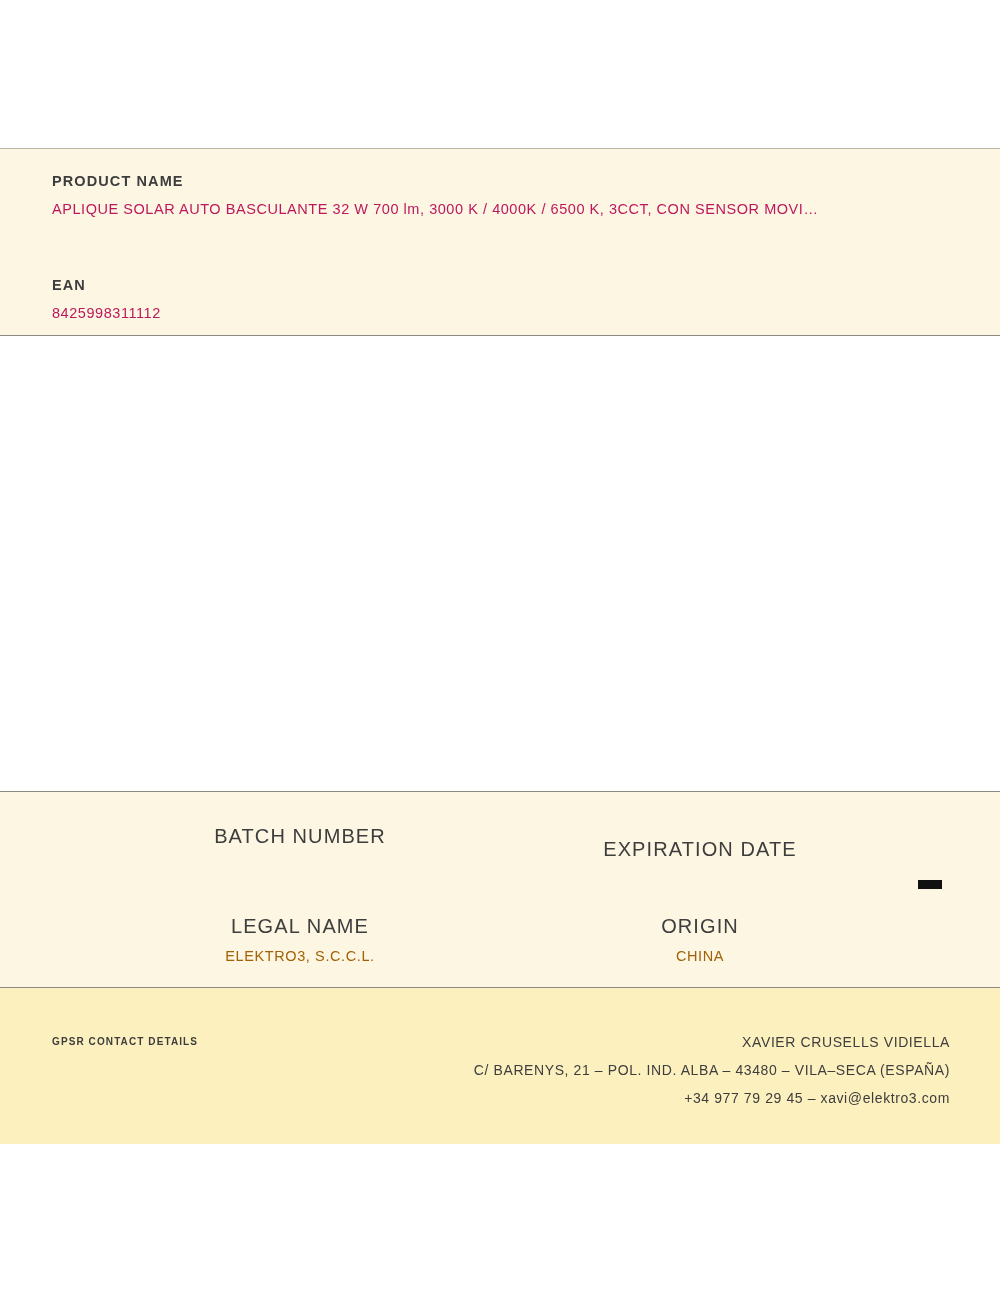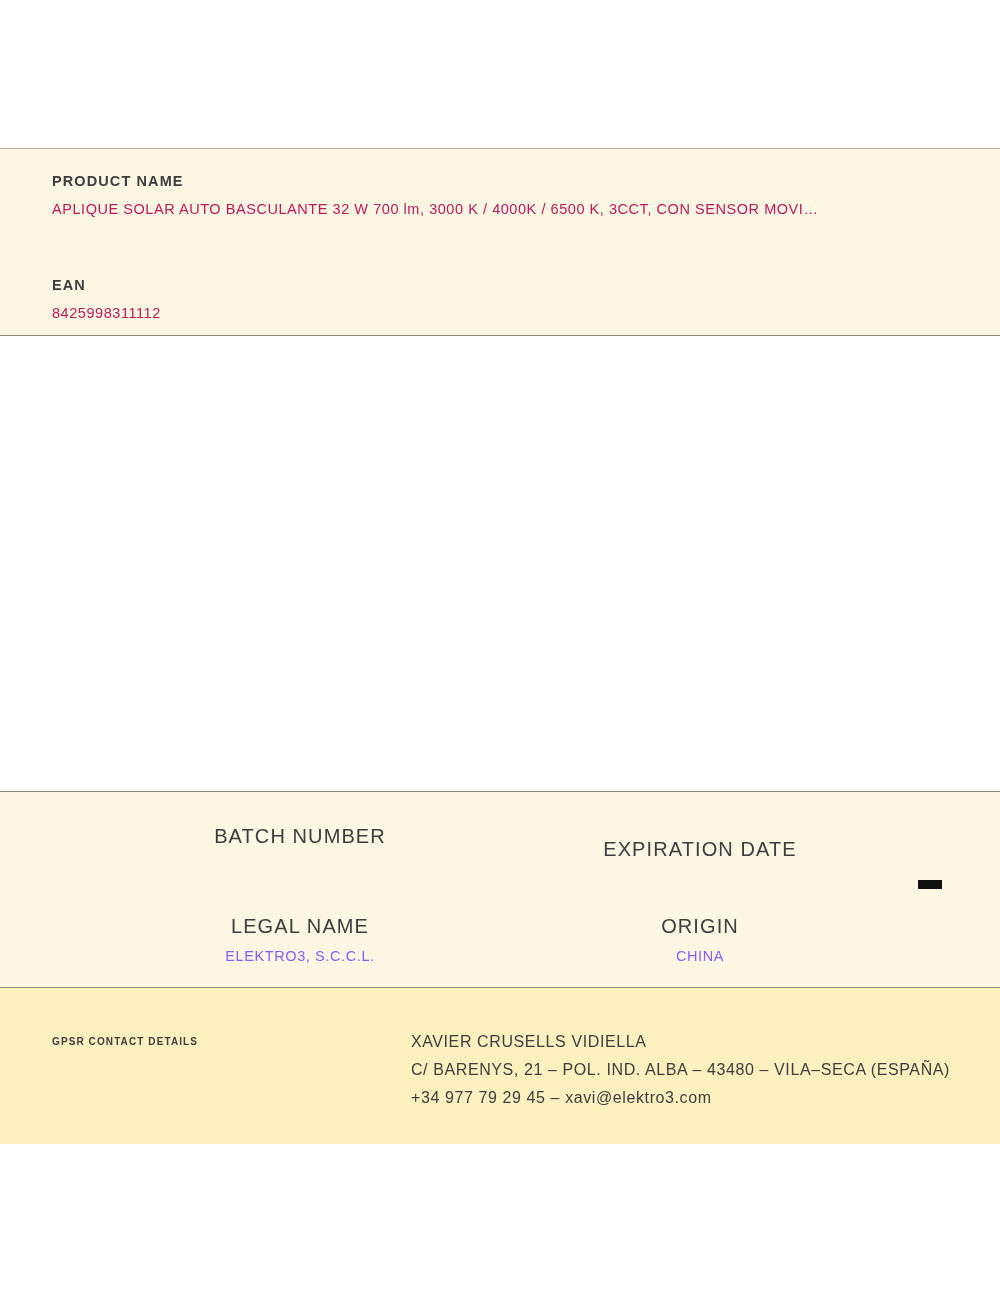--- a/index.html
+++ b/index.html
@@ -91,21 +91,21 @@
   .cell .hdr {
     font-size: 20px;
     font-weight: normal;
     letter-spacing: 1.1px;
     color: #3d3d3d;
     margin: 0 0 10px 0;
   }
   .cell .val {
     font-size: 14.5px;
     letter-spacing: 0.6px;
-    color: #8b5cf6;
+    color: #a16207;
     margin: 0;
     min-height: 17px;
   }
   .c-batch  { left: 150px; top: 33px;  width: 300px; }
   .c-exp    { left: 550px; top: 46px;  width: 300px; }
   .c-legal  { left: 150px; top: 123px; width: 300px; }
   .c-origin { left: 550px; top: 123px; width: 300px; }
 
   .ce-mark {
     position: absolute;
@@ -132,21 +132,22 @@
     top: 48px;
     font-size: 10px;
     font-weight: bold;
     letter-spacing: 1.1px;
     color: #3d3d3d;
   }
   .gpsr-lines {
     position: absolute;
     right: 50px;
     top: 40px;
-    font-size: 16px;
+    text-align: right;
+    font-size: 14px;
     letter-spacing: 0.6px;
     line-height: 28px;
     color: #3d3d3d;
   }
   .gpsr-lines div { white-space: nowrap; }
 
   
   .bottom-blank {
     position: absolute;
     left: 0;

